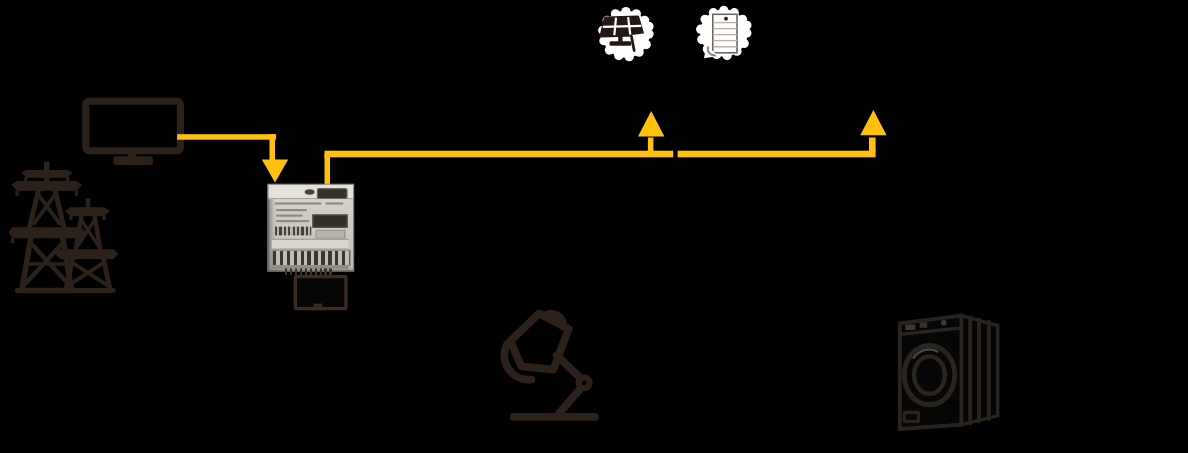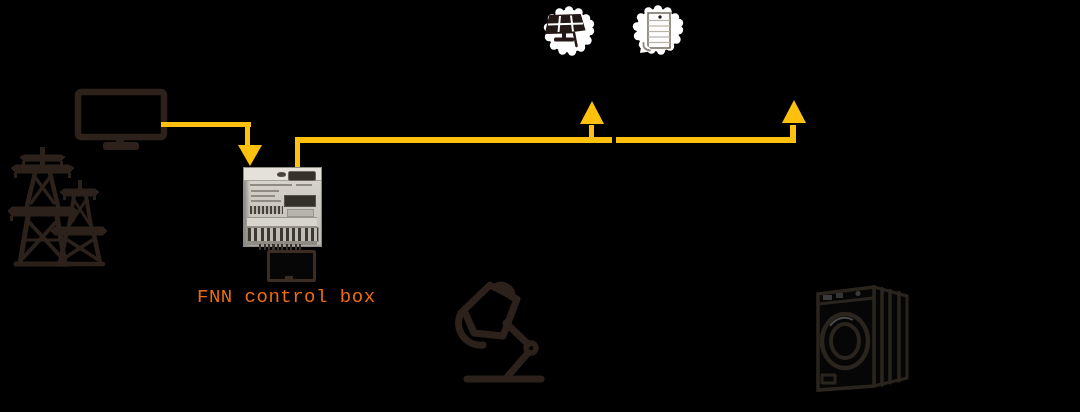--- a/index.html
+++ b/index.html
@@ -186,21 +186,20 @@
     <div class="strip"></div>
     <div class="terminals"></div>
     <div class="bottomedge"></div>
   </div>
   <div class="pins"></div>
 
   <div class="small-monitor"></div>
   <div class="sm-neck"></div>
   <div class="sm-base"></div>
 
-  <div class="fnn-label">FNN control box</div>
 
   <svg class="abs" style="left:442px;top:276px" width="108" height="112" viewBox="0 0 108 112">
     <path class="dk" d="M22,34 L48,9 L75,23 L61,60 L32,57 Z" stroke-width="7"></path>
     <path class="dk" d="M19,37 A22,22 0 0,0 41,69" stroke-width="7"></path>
     <path class="dk" d="M53,11 A11,11 0 0,1 70,21" stroke-width="7"></path>
     <line class="dk" x1="64" y1="47" x2="86" y2="68" stroke-width="7"></line>
     <circle class="dk" cx="89" cy="72" r="5" stroke-width="5.5"></circle>
     <line class="dk" x1="86" y1="77" x2="66" y2="100" stroke-width="7"></line>
     <line class="dk" x1="25" y1="103" x2="99" y2="103" stroke-width="7"></line>
   </svg>

